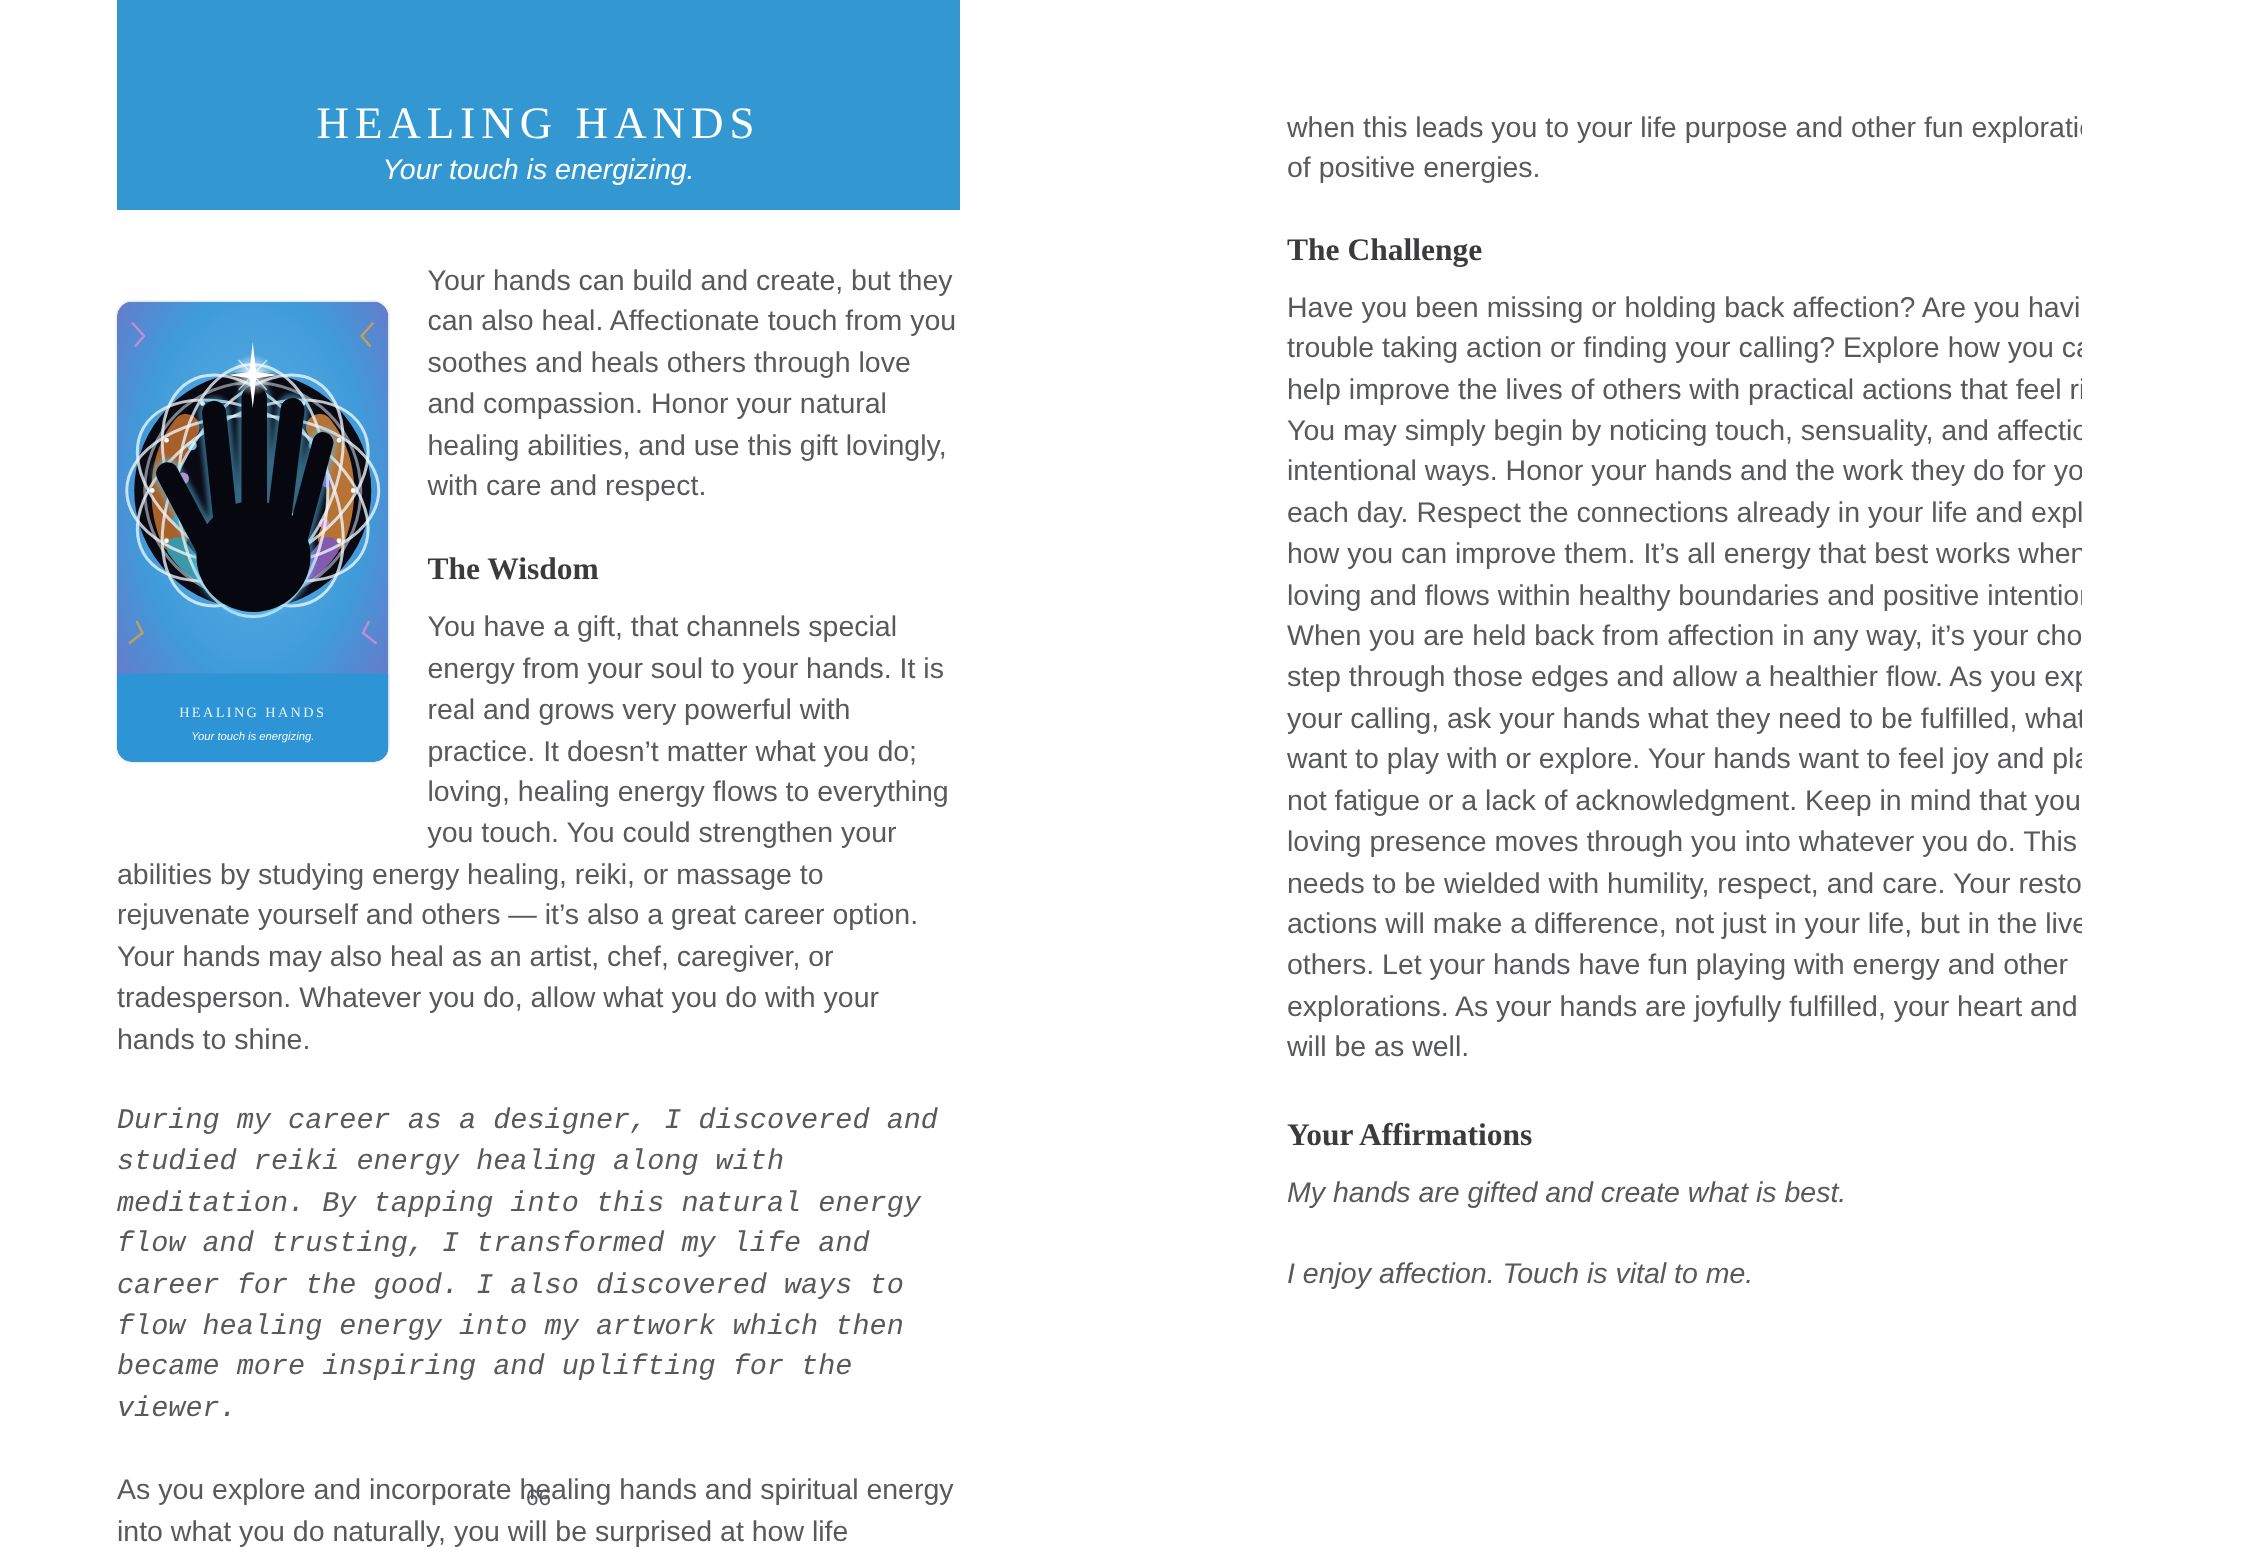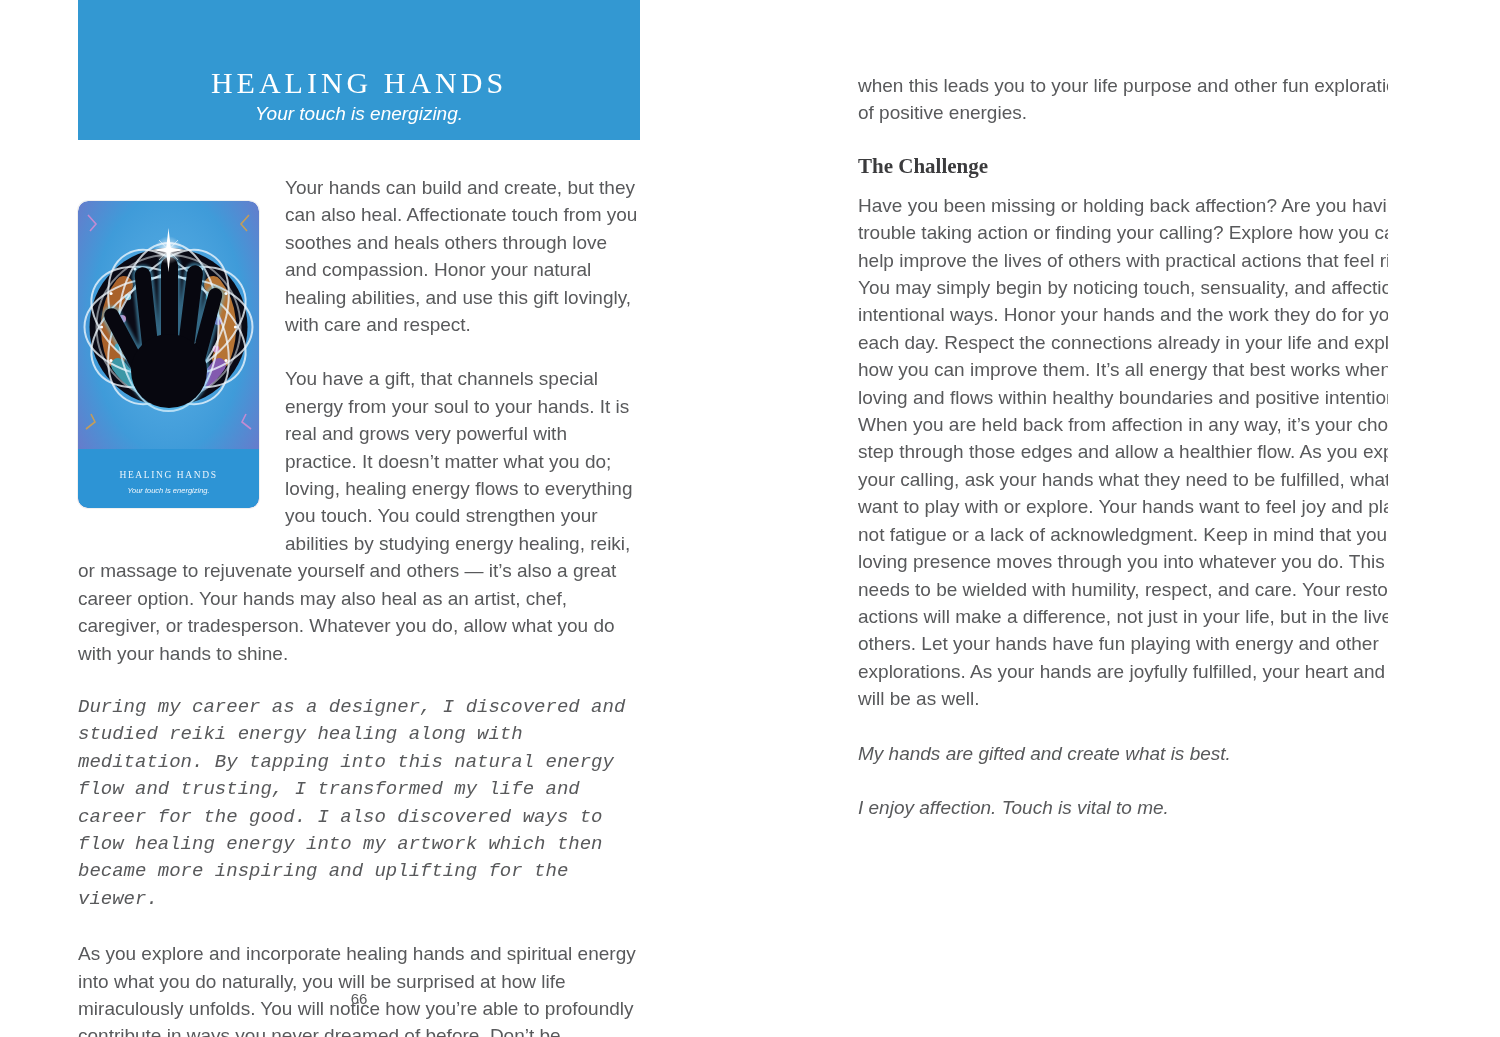--- a/index.html
+++ b/index.html
@@ -187,36 +187,38 @@
             </g>
             <rect x="0" y="248" width="181" height="59" fill="var(--card-band-blue)"></rect>
             <text x="90.5" y="277" text-anchor="middle" class="card-title-text">HEALING HANDS</text>
             <text x="90.5" y="292" text-anchor="middle" class="card-subtitle-text">Your touch is energizing.</text>
           </g>
         </svg>
       </figure>
 
       <p>Your hands can build and create, but they can also heal. Affectionate touch from you soothes and heals others through love and compassion. Honor your natural healing abilities, and use this gift lovingly, with care and respect.</p>
 
+      <h2 class="section-heading">The Wisdom</h2>
       <p>You have a gift, that channels special energy from your soul to your hands. It is real and grows very powerful with practice. It doesn’t matter what you do; loving, healing energy flows to everything you touch. You could strengthen your abilities by studying energy healing, reiki, or massage to rejuvenate yourself and others — it’s also a great career option. Your hands may also heal as an artist, chef, caregiver, or tradesperson. Whatever you do, allow what you do with your hands to shine.</p>
 
       <p class="italic">During my career as a designer, I discovered and studied reiki energy healing along with meditation. By tapping into this natural energy flow and trusting, I transformed my life and career for the good. I also discovered ways to flow healing energy into my artwork which then became more inspiring and uplifting for the viewer.</p>
 
       <p>As you explore and incorporate healing hands and spiritual energy into what you do naturally, you will be surprised at how life miraculously unfolds. You will notice how you’re able to profoundly contribute in ways you never dreamed of before. Don’t be surprised</p>
     </div>
 
     <div class="page-number">66</div>
   </section>
 
   <section class="page page-right">
     <div class="page-body">
       <p class="continuation">when this leads you to your life purpose and other fun explorations of positive energies.</p>
 
       <h2 class="section-heading challenge">The Challenge</h2>
       <p>Have you been missing or holding back affection? Are you having trouble taking action or finding your calling? Explore how you can help improve the lives of others with practical actions that feel right. You may simply begin by noticing touch, sensuality, and affection in intentional ways. Honor your hands and the work they do for you each day. Respect the connections already in your life and explore how you can improve them. It’s all energy that best works when it’s loving and flows within healthy boundaries and positive intentions. When you are held back from affection in any way, it’s your choice to step through those edges and allow a healthier flow. As you explore your calling, ask your hands what they need to be fulfilled, what they want to play with or explore. Your hands want to feel joy and play, not fatigue or a lack of acknowledgment. Keep in mind that your loving presence moves through you into whatever you do. This gift needs to be wielded with humility, respect, and care. Your restorative actions will make a difference, not just in your life, but in the lives of others. Let your hands have fun playing with energy and other explorations. As your hands are joyfully fulfilled, your heart and soul will be as well.</p>
 
+      <h2 class="section-heading affirmations">Your Affirmations</h2>
       <p class="affirmation">My hands are gifted and create what is best.</p>
       <p class="affirmation">I enjoy affection. Touch is vital to me.</p>
     </div>
 
   </section>
 
 </div>
 
 </body></html>

